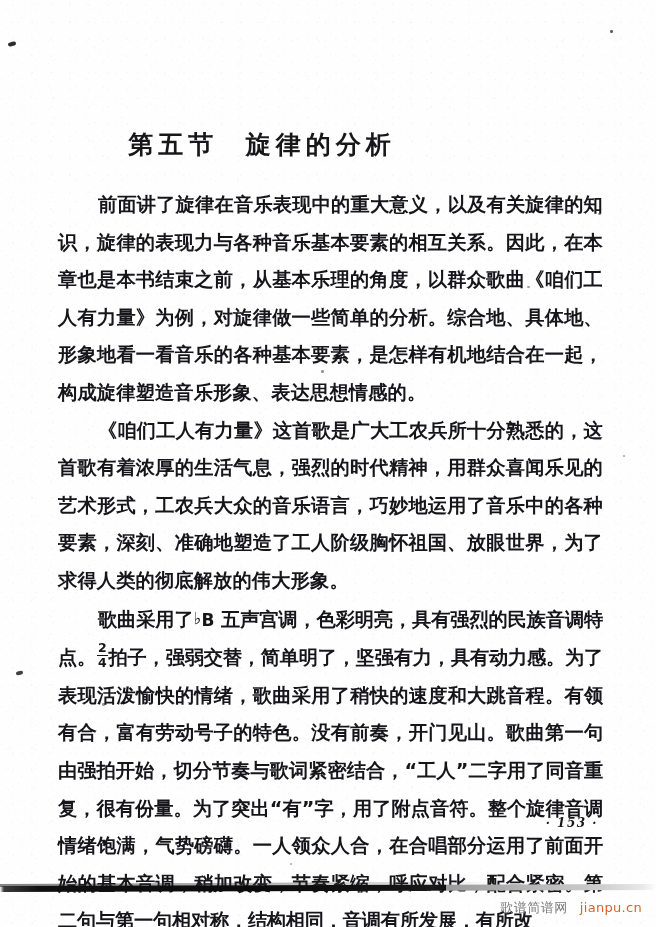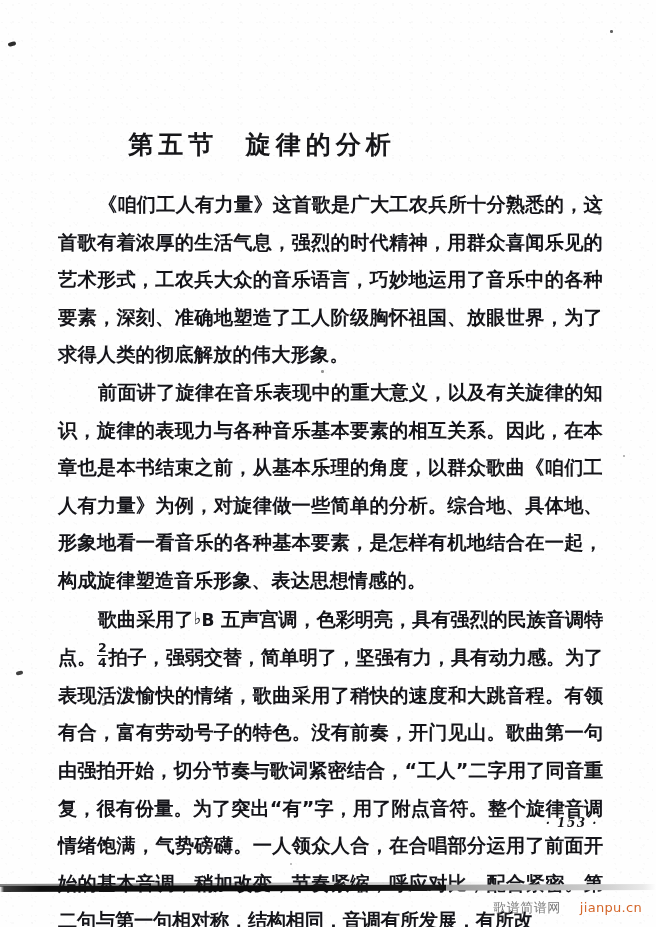--- a/index.html
+++ b/index.html
@@ -200,39 +200,39 @@
     pointer-events: none;
   }
   .watermark .wm-cn {
     color: #7b7b7b;
     letter-spacing: 0.5px;
     text-align: right;
   }
   .watermark .wm-url {
     color: #d4662a;
     letter-spacing: 0.3px;
-    margin-left: 19px;
+    margin-left: 12px;
   }
 </style>
 </head>
 <body>
 
 <div id="page">
 
   <div id="paper-texture"></div>
 
   <div id="content">
 
     <div class="doc-title">第五节  旋律的分析</div>
 
     <div class="body-block">
 
+      <p class="para">前面讲了旋律在音乐表现中的重大意义，以及有关旋律的知识，旋律的表现力与各种音乐基本要素的相互关系。因此，在本章也是本书结束之前，从基本乐理的角度，以群众歌曲《咱们工人有力量》为例，对旋律做一些简单的分析。综合地、具体地、形象地看一看音乐的各种基本要素，是怎样有机地结合在一起，构成旋律塑造音乐形象、表达思想情感的。</p>
+
       <p class="para">《咱们工人有力量》这首歌是广大工农兵所十分熟悉的，这首歌有着浓厚的生活气息，强烈的时代精神，用群众喜闻乐见的艺术形式，工农兵大众的音乐语言，巧妙地运用了音乐中的各种要素，深刻、准确地塑造了工人阶级胸怀祖国、放眼世界，为了求得人类的彻底解放的伟大形象。</p>
-
-      <p class="para">前面讲了旋律在音乐表现中的重大意义，以及有关旋律的知识，旋律的表现力与各种音乐基本要素的相互关系。因此，在本章也是本书结束之前，从基本乐理的角度，以群众歌曲《咱们工人有力量》为例，对旋律做一些简单的分析。综合地、具体地、形象地看一看音乐的各种基本要素，是怎样有机地结合在一起，构成旋律塑造音乐形象、表达思想情感的。</p>
 
       <p class="para dense"><span>歌曲采用了</span><span class="flat-key"><span class="flat-sym">♭</span><span class="key-letter">B</span></span><span> 五声宫调，色彩明亮，具有强烈的民族音调特点。</span><span class="timesig"><span class="num">2</span><span class="den">4</span></span><span>拍子，强弱交替，简单明了，坚强有力，具有动力感。为了表现活泼愉快的情绪，歌曲采用了稍快的速度和大跳音程。有领有合，富有劳动号子的特色。没有前奏，开门见山。歌曲第一句由强拍开始，切分节奏与歌词紧密结合，“工人”二字用了同音重复，很有份量。为了突出“有”字，用了附点音符。整个旋律音调情绪饱满，气势磅礴。一人领众人合，在合唱部分运用了前面开始的基本音调，稍加改变，节奏紧缩，呼应对比，配合紧密。第二句与第一句相对称，结构相同，音调有所发展，有所改</span></p>
 
     </div>
 
     <div class="page-number">· 153 ·</div>
 
   </div>
 
   <div class="scan-edge-soft"></div>

